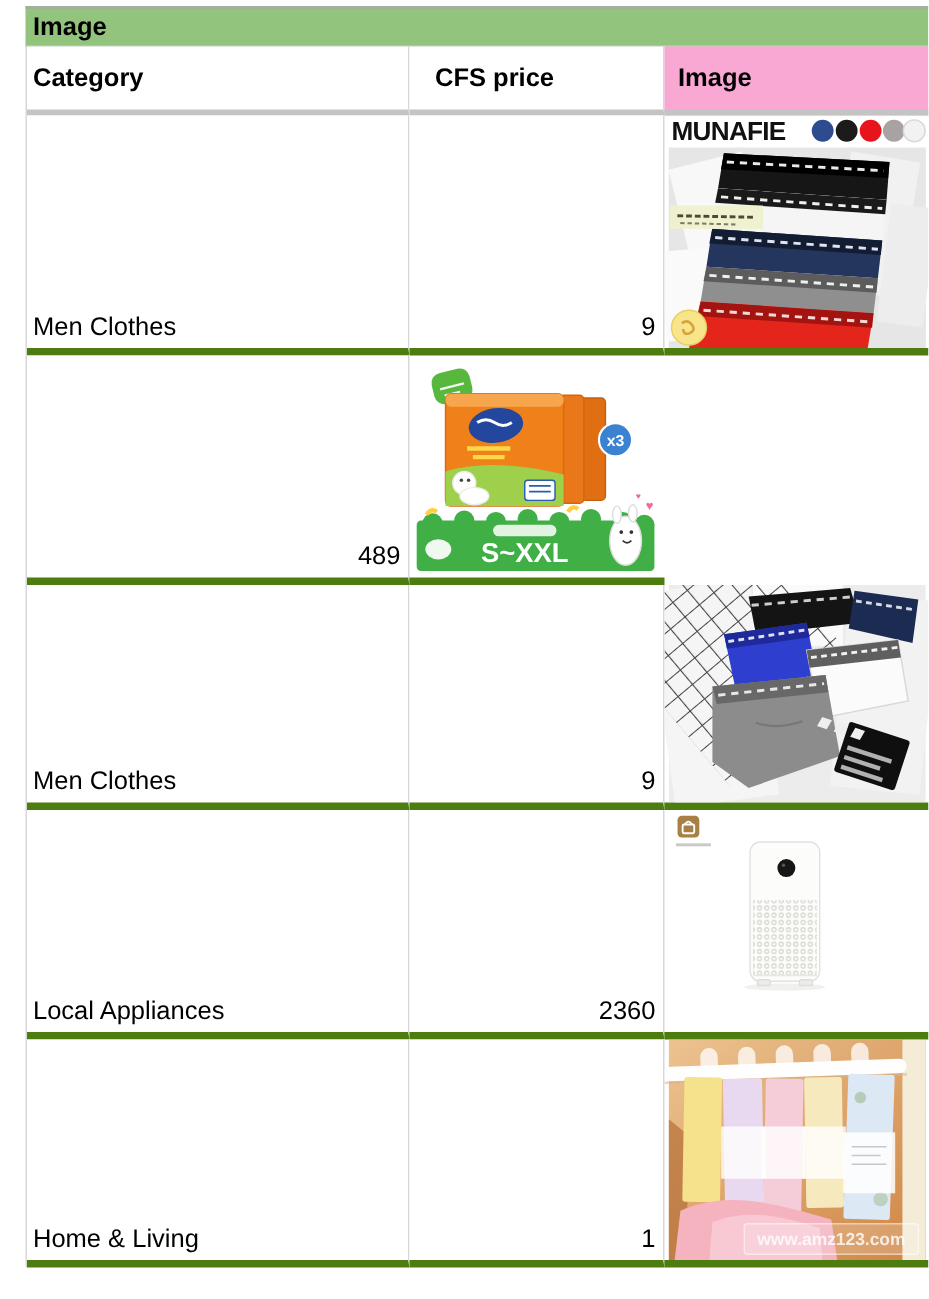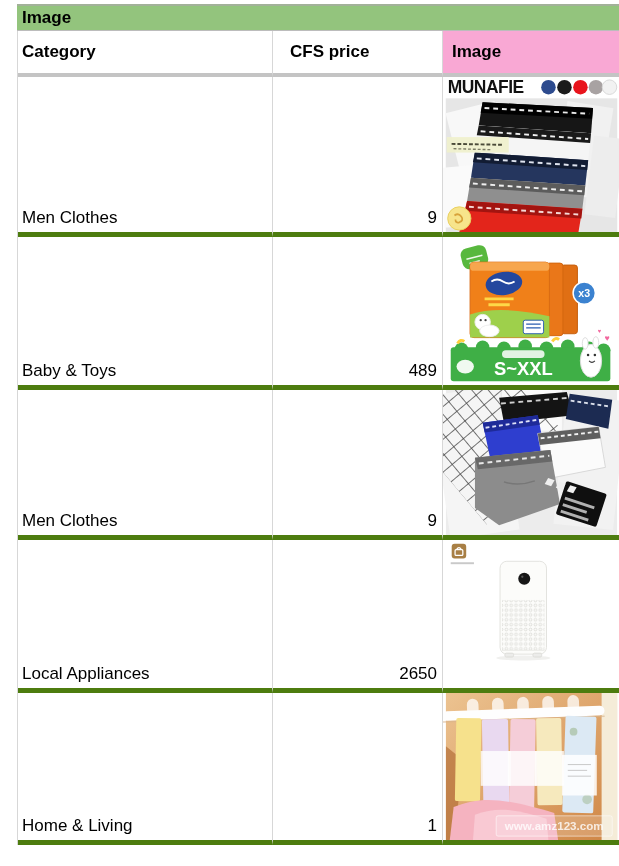--- a/index.html
+++ b/index.html
@@ -81,21 +81,20 @@
           </g>
           <g>
             <circle cx="14" cy="146" r="12" fill="#f7e48b" stroke="#e8cf5e"></circle>
             <path d="M9,143 q4,-3 7,1 q3,4 -2,6 q-4,1 -4,-3" stroke="#d8a33a" stroke-width="1.8" fill="none"></path>
           </g>
         </svg>
       </div>
     </div>
 
     <div class="row r2">
-      <div class="cell c-cat">Baby &amp; Toys</div>
       <div class="cell c-price">489</div>
       <div class="cell c-img">
         <svg viewBox="0 0 177 153">
           <rect x="0" y="0" width="177" height="153" fill="#ffffff"></rect>
           <g transform="rotate(-14 29 21)">
             <rect x="16" y="10" width="27" height="22" rx="7" fill="#58b83e"></rect>
             <path d="M21,21 L38,21 M23,26 L34,26" stroke="#fff" stroke-width="1.6" fill="none" opacity="0.9"></path>
           </g>
           <g>
             <rect x="119" y="29" width="17" height="71" rx="3" fill="#e06f14" stroke="#c55f0e"></rect>
@@ -188,21 +187,21 @@
             <rect x="122" y="116" width="32" height="3" fill="#e8e8e8" opacity="0.75"></rect>
             <rect x="122" y="123" width="26" height="3" fill="#e8e8e8" opacity="0.75"></rect>
             <rect x="122" y="130" width="30" height="3" fill="#e8e8e8" opacity="0.75"></rect>
           </g>
         </svg>
       </div>
     </div>
 
     <div class="row r4">
       <div class="cell c-cat">Local Appliances</div>
-      <div class="cell c-price">2650</div>
+      <div class="cell c-price">2360</div>
       <div class="cell c-img">
         <svg viewBox="0 0 177 153">
           <defs>
             <pattern id="p4mesh" width="5" height="5" patternUnits="userSpaceOnUse">
               <circle cx="2.5" cy="2.5" r="1.4" fill="none" stroke="#d6d6d0" stroke-width="0.8"></circle>
             </pattern>
           </defs>
           <rect x="0" y="0" width="177" height="153" fill="#ffffff"></rect>
           <g>
             <rect x="6" y="4" width="15" height="15" rx="3" fill="#a87f45"></rect>

